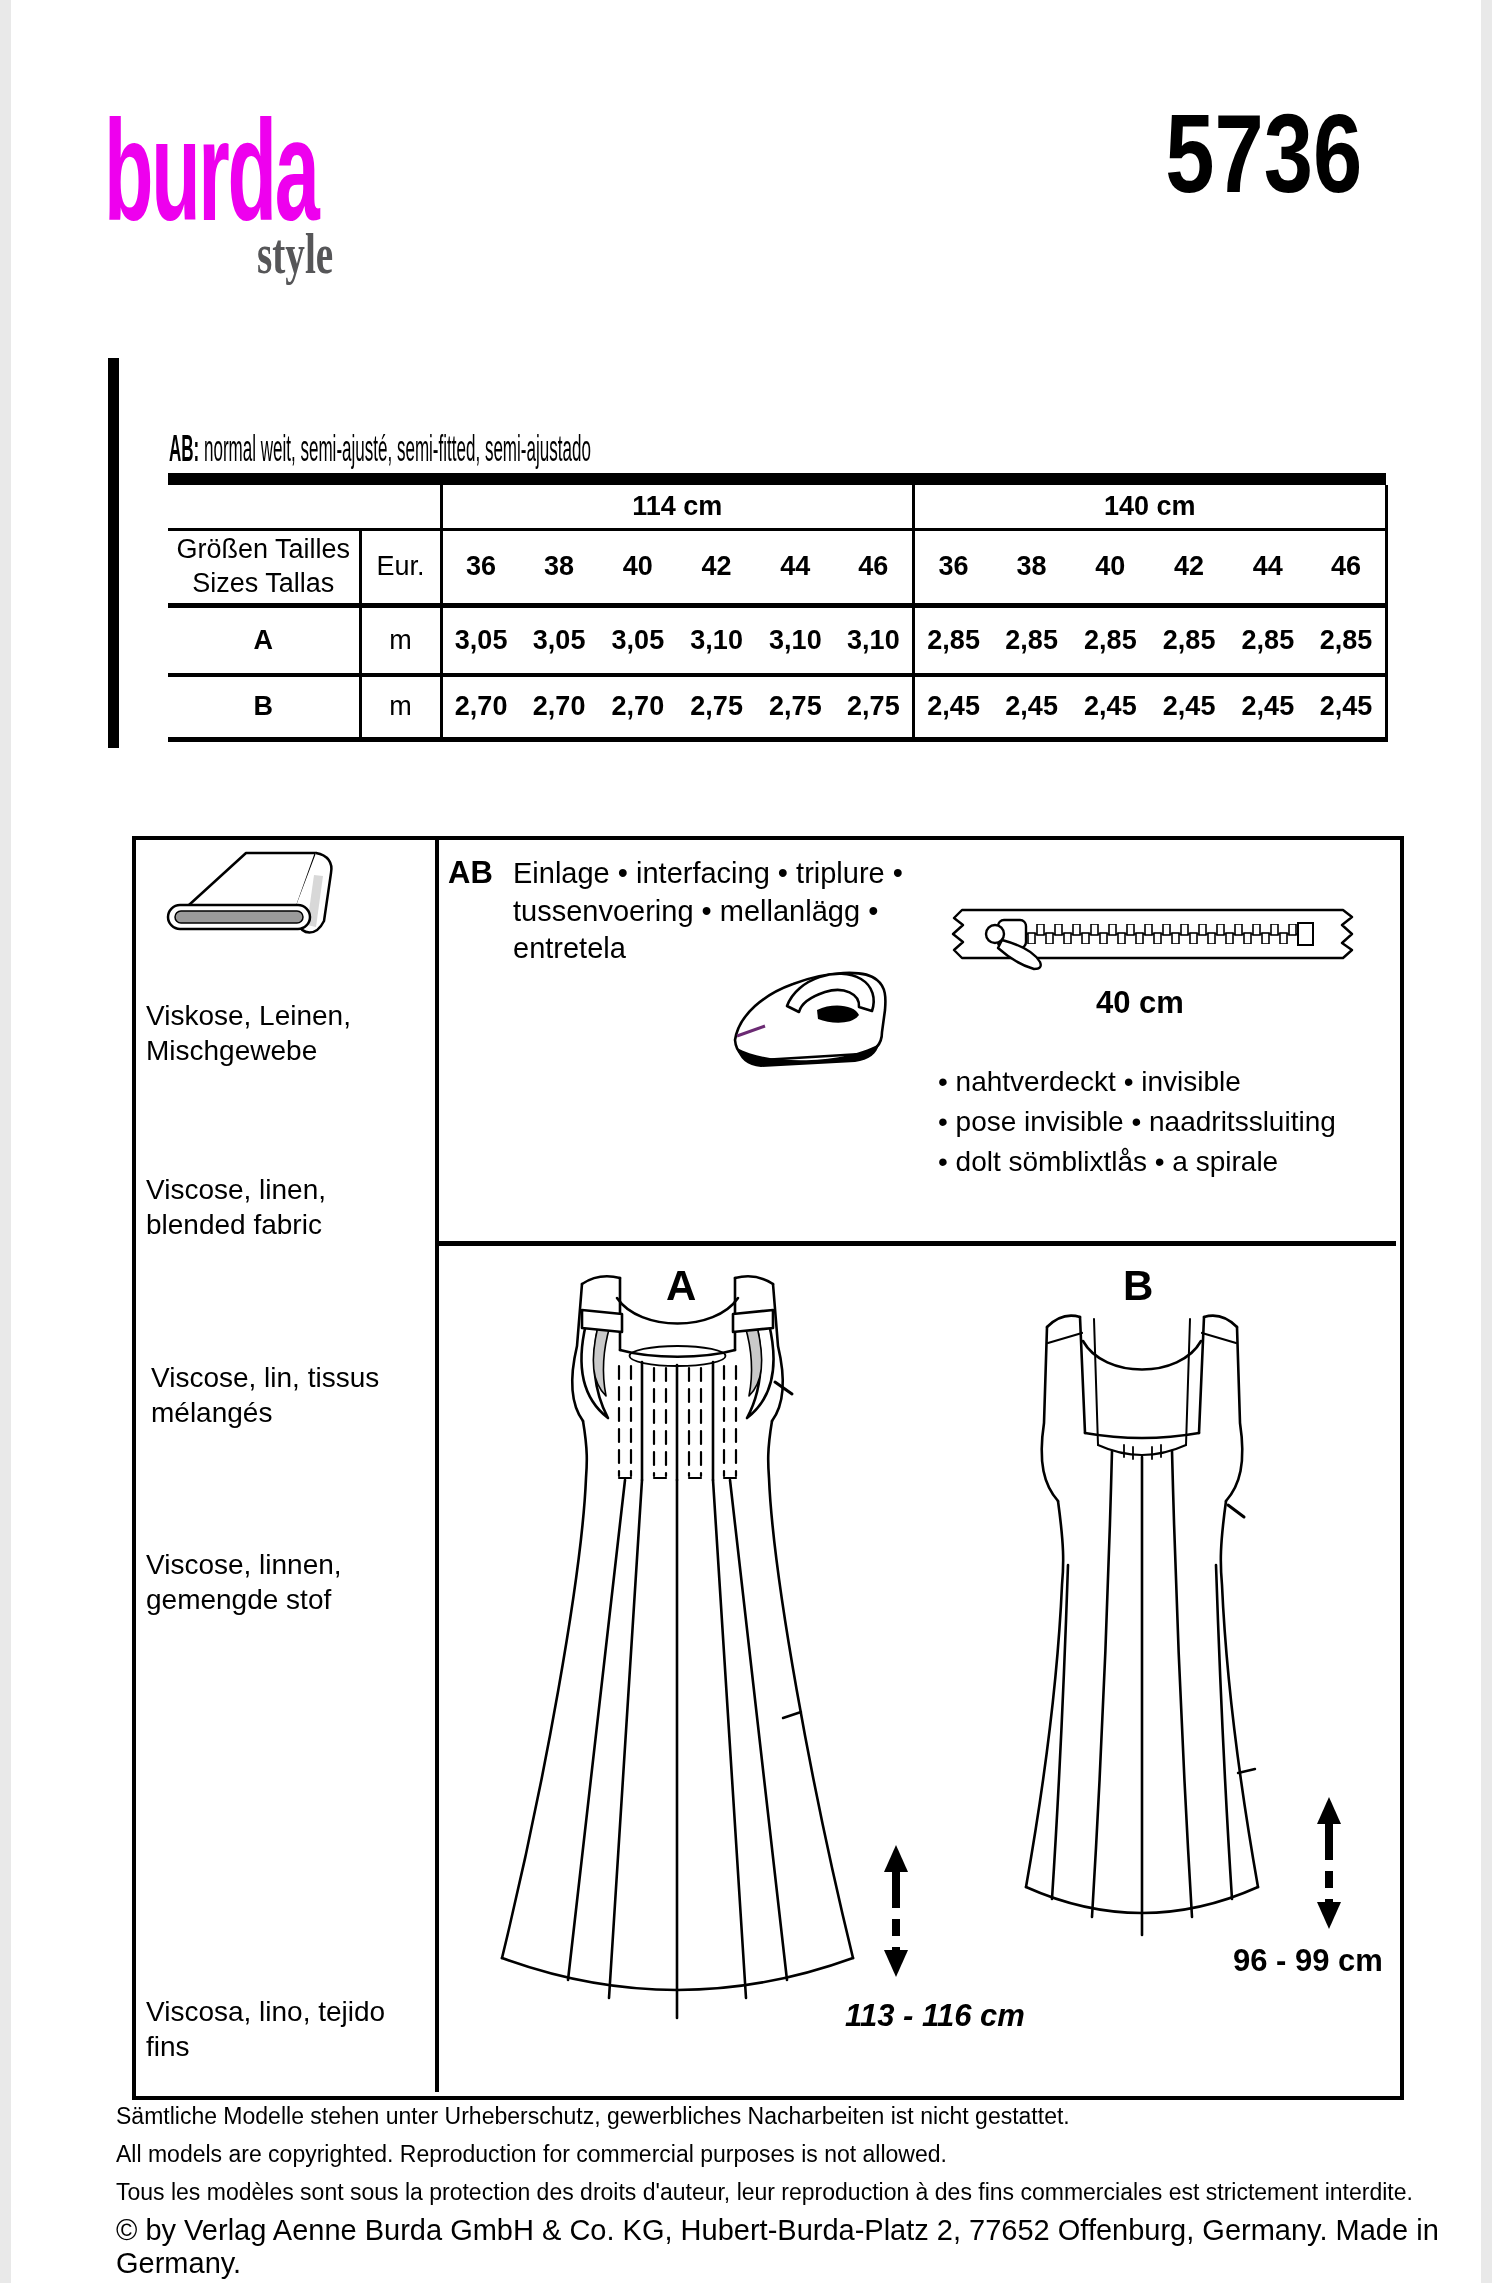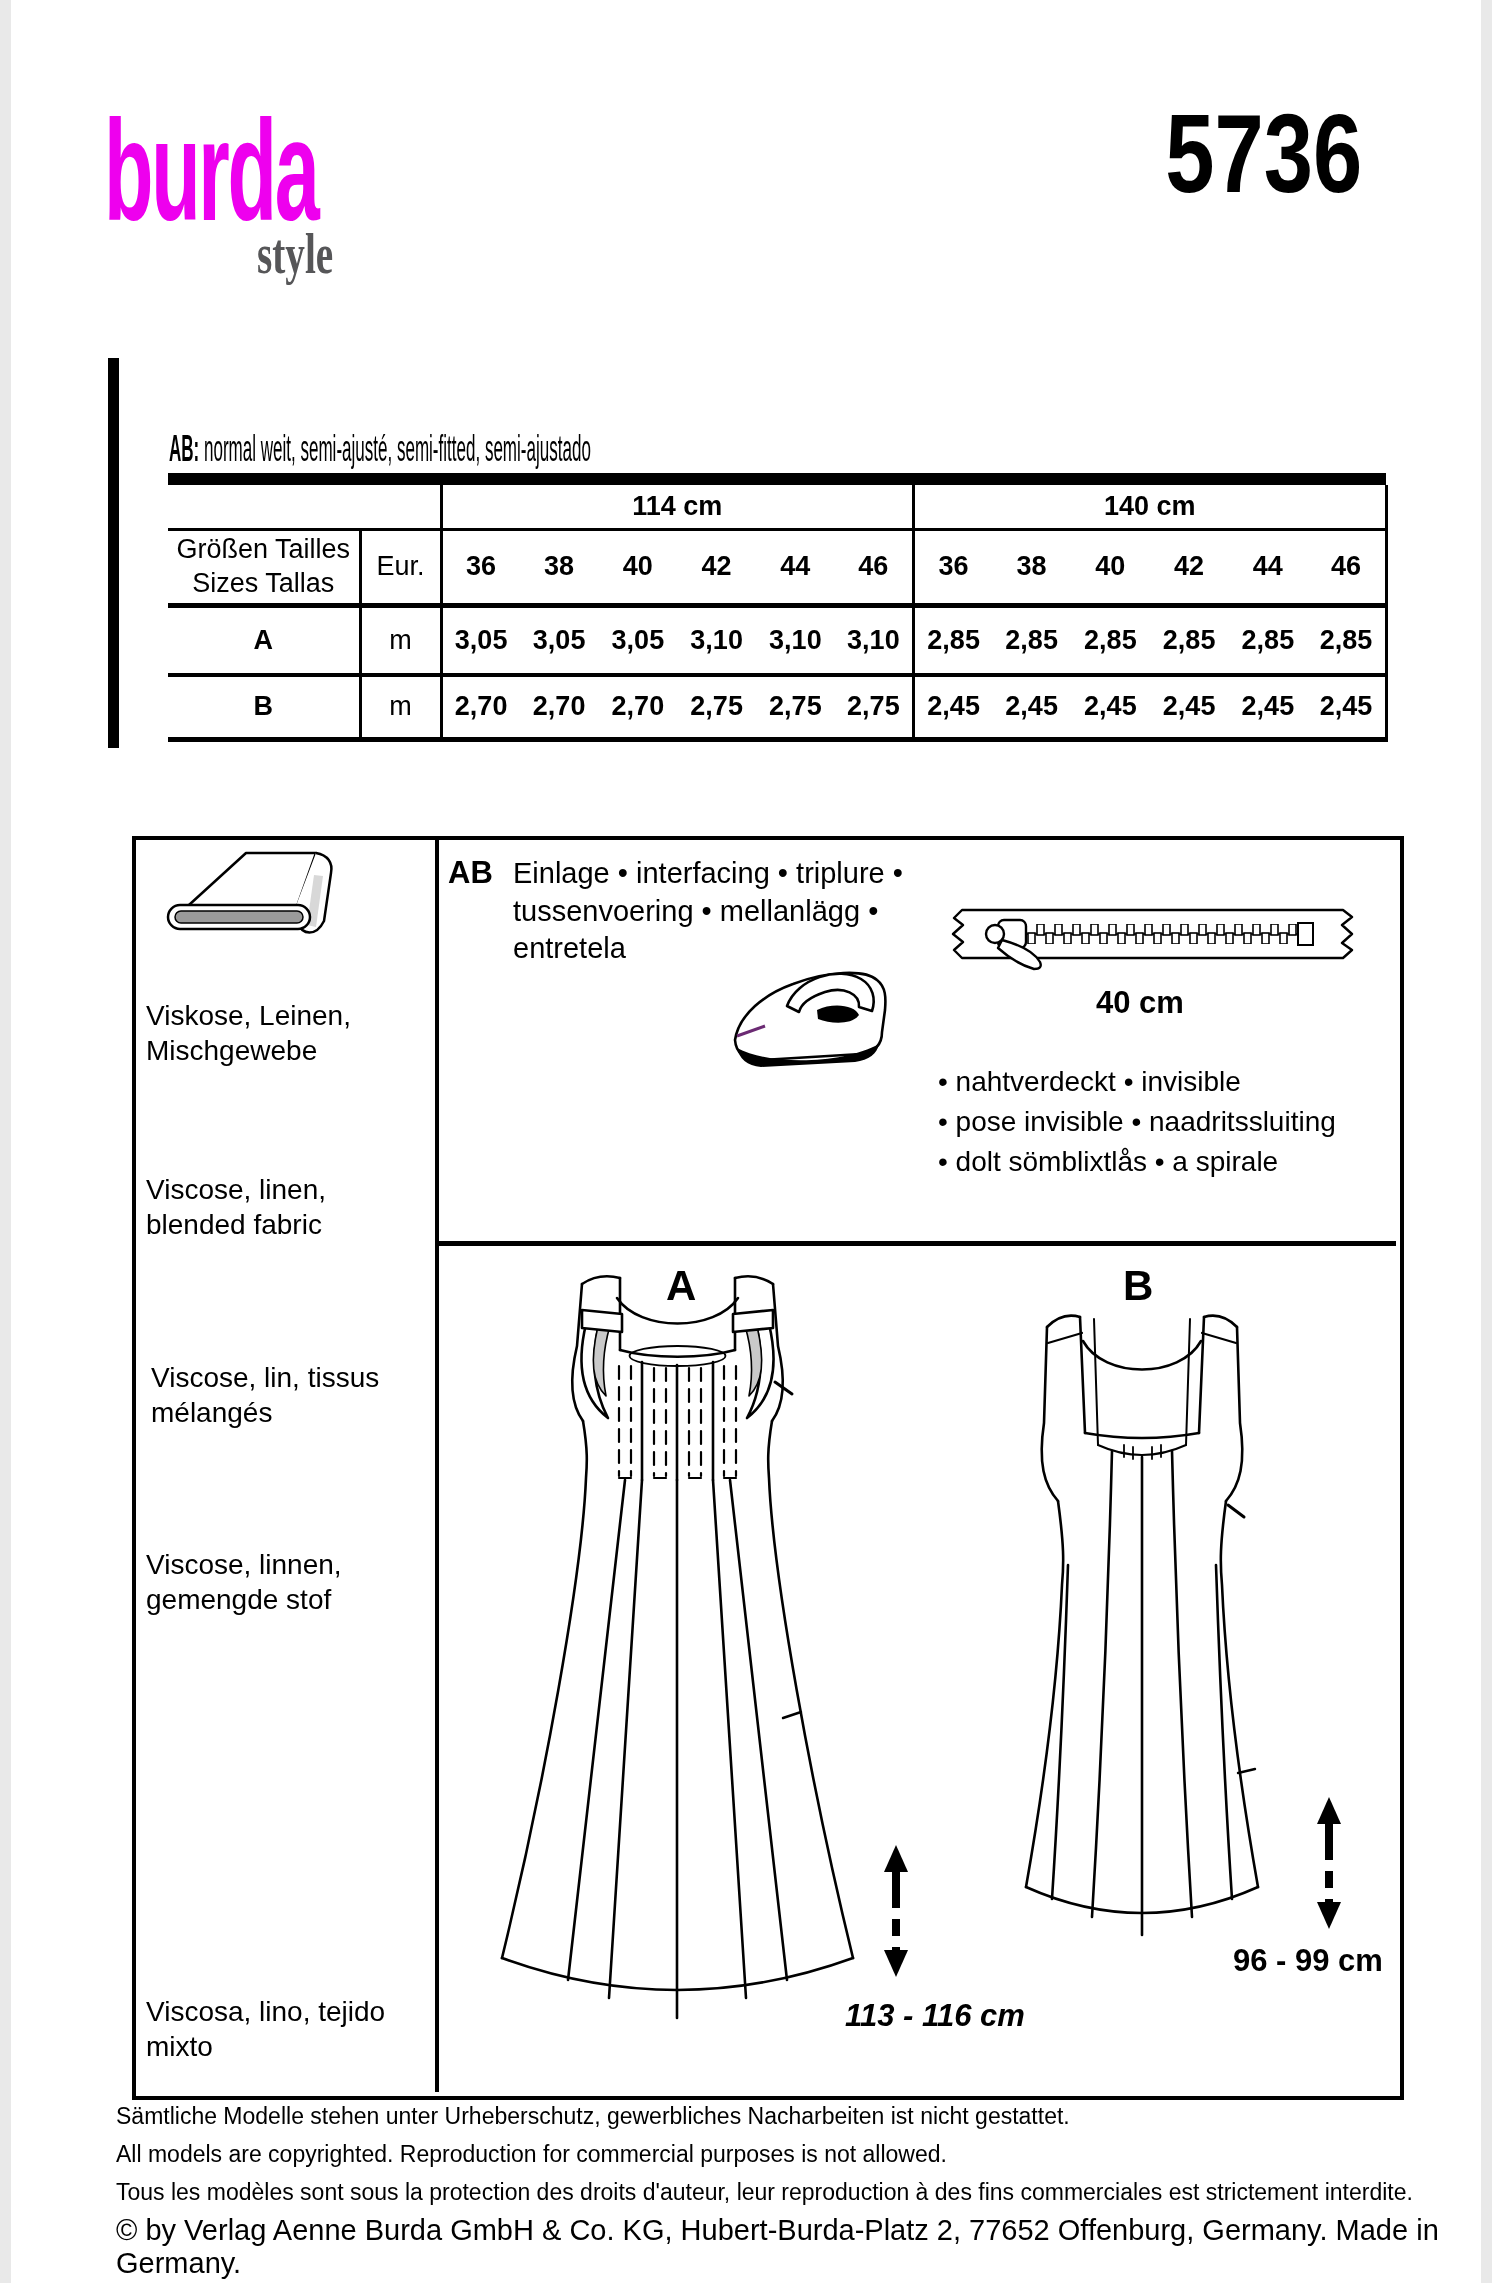--- a/index.html
+++ b/index.html
@@ -142,21 +142,21 @@
     <path d="M 158,8 C 170,10 175,18 173,28 L 166,76 C 158,92 144,90 140,78 L 136,66" fill="#fff" stroke="#000" stroke-width="2.5" stroke-linejoin="round"></path>
     <path d="M 156,30 L 165,31 L 158,82 L 149,80 Z" fill="#d8d8d8" stroke="none"></path>
     <rect x="10" y="60" width="142" height="24" rx="12" fill="#fff" stroke="#000" stroke-width="2.5"></rect>
     <rect x="17" y="66" width="128" height="12" rx="6" fill="#9a9a9a" stroke="#000" stroke-width="1.5"></rect>
   </svg>
 
   <div class="abs fab-item" style="left:135px;top:998px;"><span>Viskose, Leinen,</span><br><span>Mischgewebe</span></div>
   <div class="abs fab-item" style="left:135px;top:1172px;"><span>Viscose, linen,</span><br><span>blended fabric</span></div>
   <div class="abs fab-item" style="left:140px;top:1360px;"><span>Viscose, lin, tissus</span><br><span>mélangés</span></div>
   <div class="abs fab-item" style="left:135px;top:1547px;"><span>Viscose, linnen,</span><br><span>gemengde stof</span></div>
-  <div class="abs fab-item" style="left:135px;top:1994px;"><span>Viscosa, lino, tejido</span><br><span>mixto</span></div>
+  <div class="abs fab-item" style="left:135px;top:1994px;"><span>Viscosa, lino, tejido</span><br><span>fins</span></div>
 
   <div class="abs ab-lab" style="left:437px;top:855px;">AB</div>
   <div class="abs int-line" style="left:502px;top:855px;">
     <span>Einlage • interfacing • triplure •</span><br>
     <span>tussenvoering • mellanlägg •</span><br>
     <span>entretela</span>
   </div>
 
   <svg class="abs" style="left:716px;top:960px;" width="168" height="118" viewBox="0 0 168 118">
     <path d="M 8,80 C 12,54 38,34 66,24 C 100,11 138,9 150,20 C 159,27 159,38 158,50 L 155,72 C 155,85 147,92 134,94 L 34,100 C 17,100 9,93 8,80 Z" fill="#fff" stroke="#000" stroke-width="2.6"></path>

